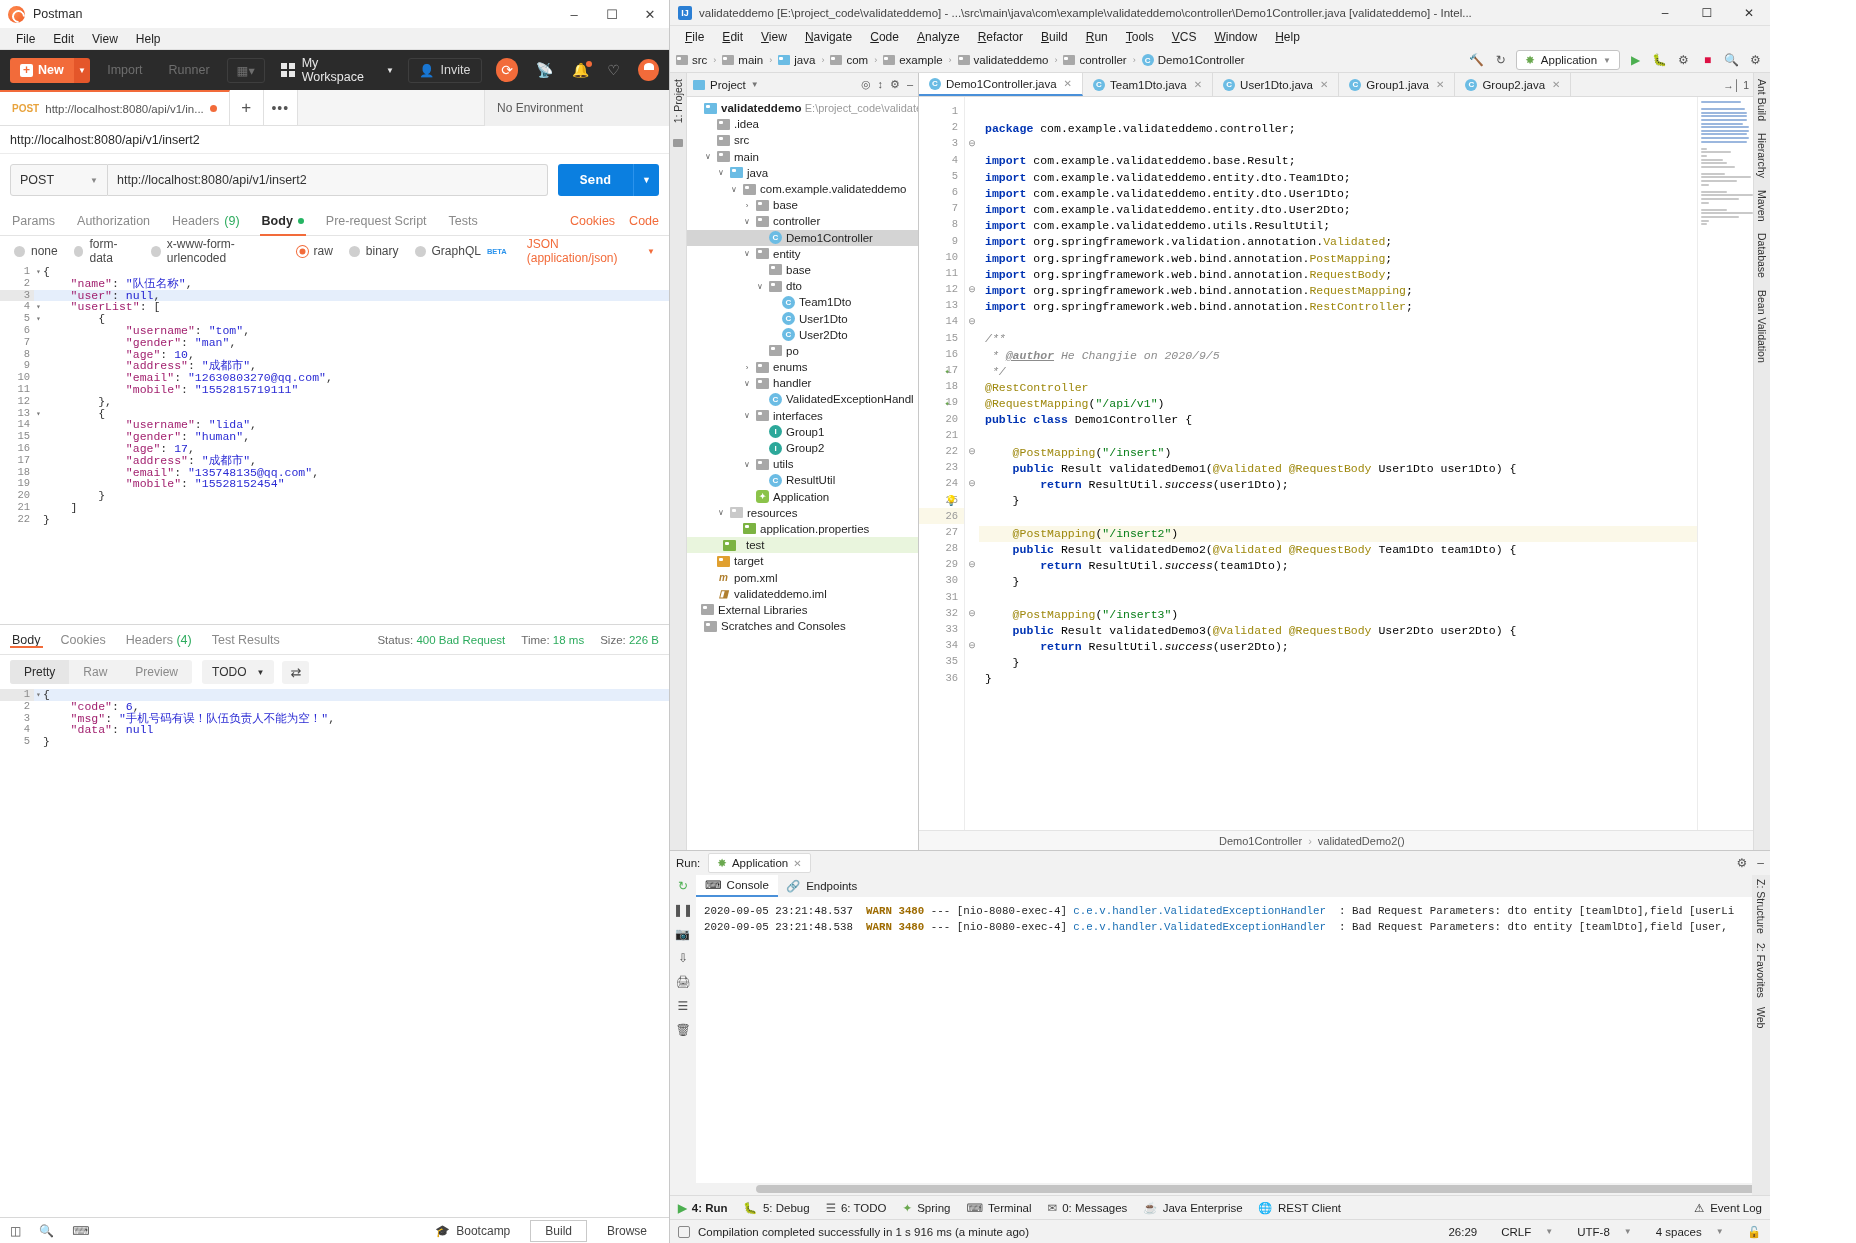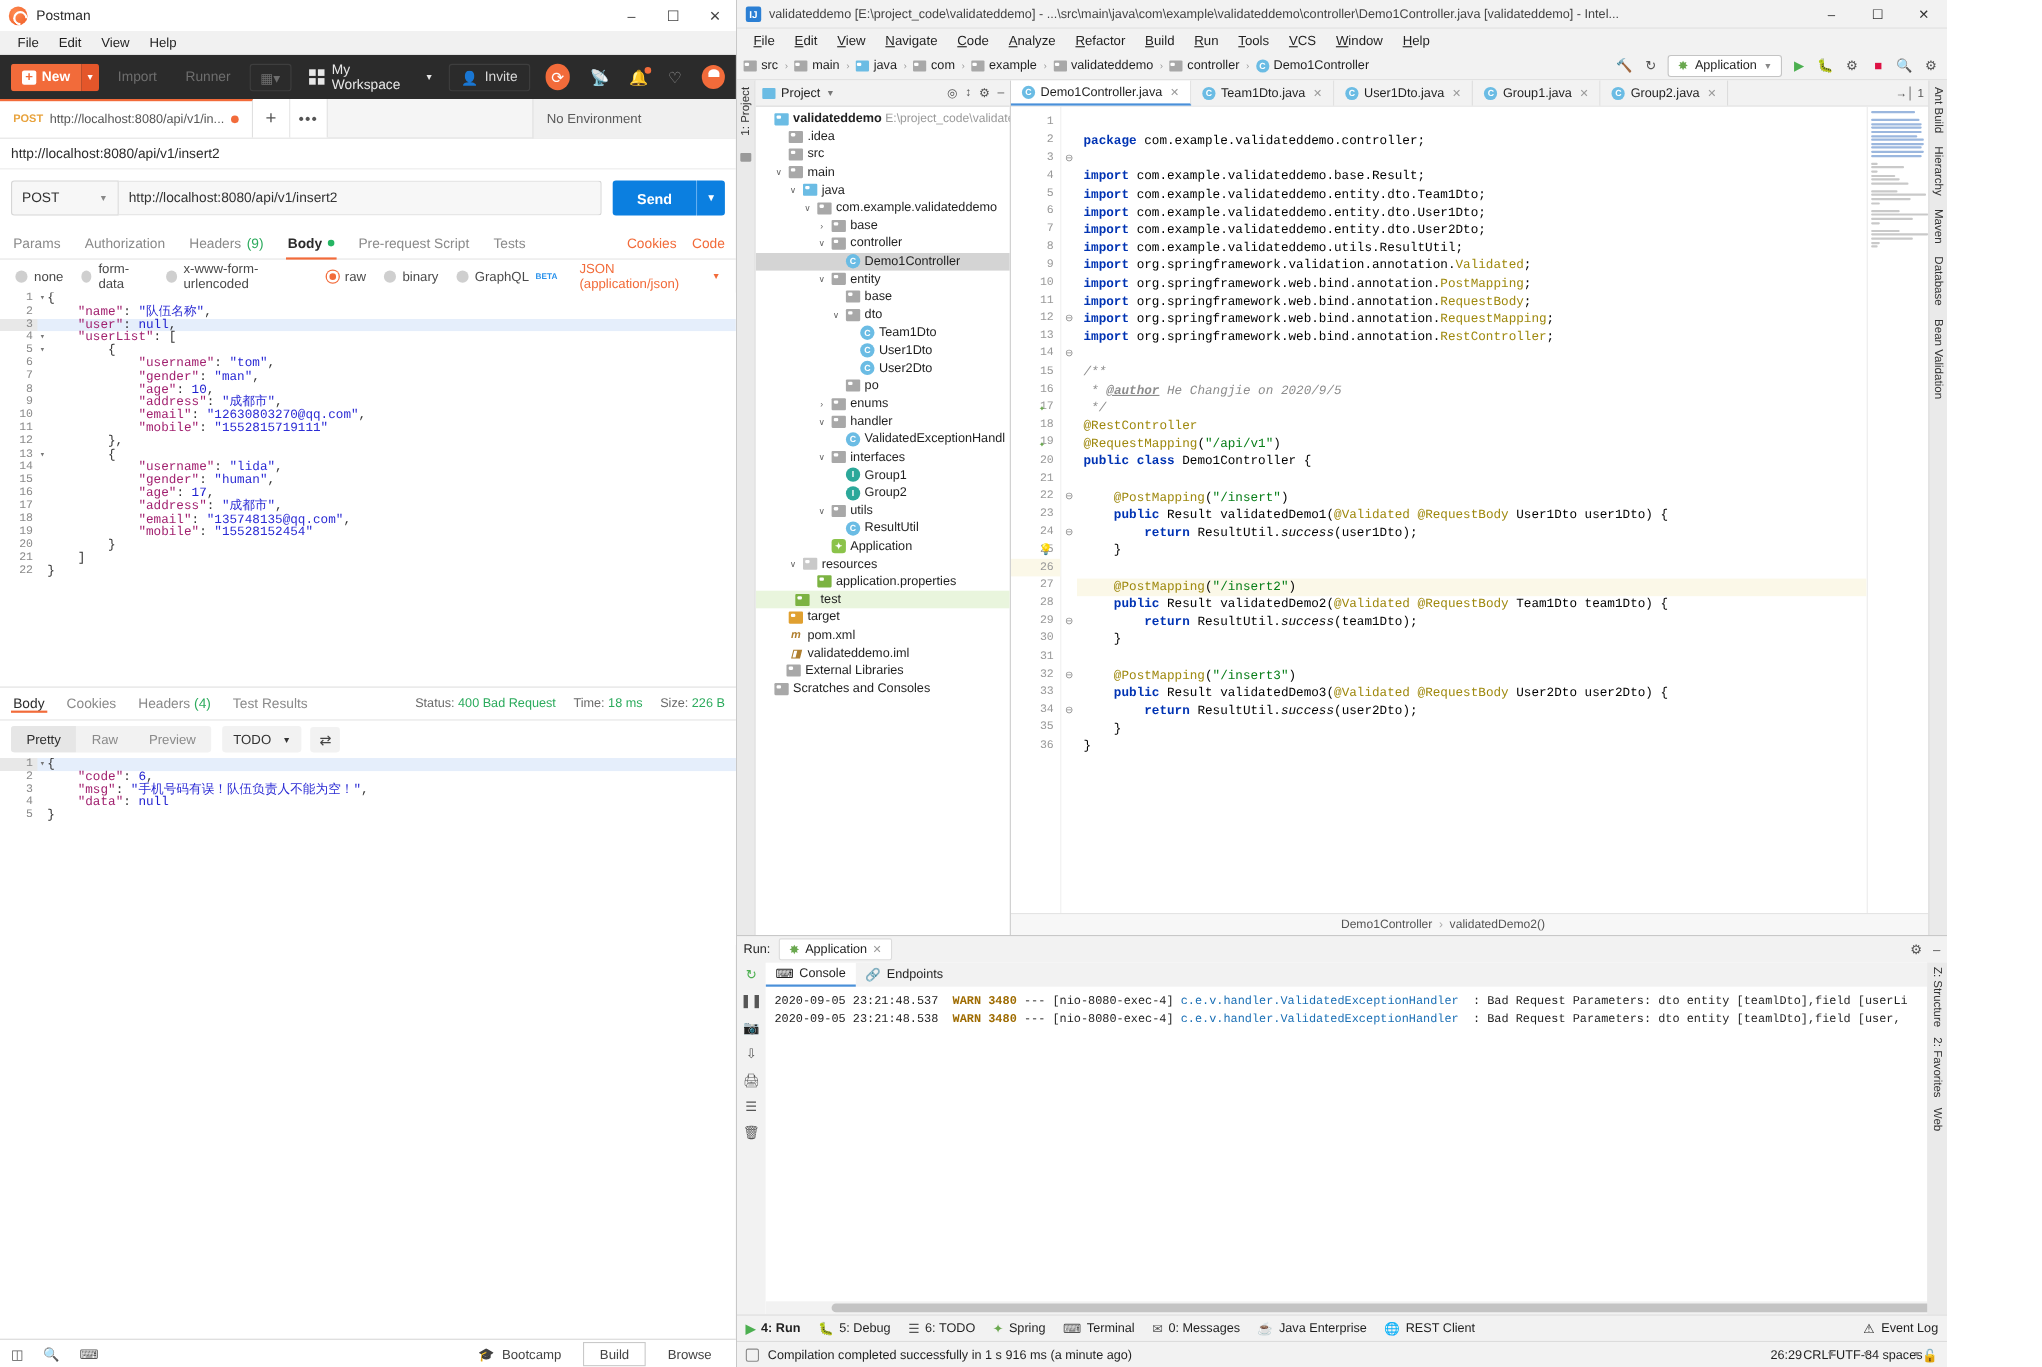--- a/index.html
+++ b/index.html
@@ -81,21 +81,21 @@
      font-size:12.5px; color:#2b2b2b; border-bottom:1px solid #ececec; flex:none;}
   .pm-urlrow { display:flex; align-items:center; padding:10px; gap:0; flex:none; }
   .pm-method { width:98px;height:32px;border:1px solid #d6d6d6;background:#f7f7f7;
      border-radius:3px 0 0 3px; display:flex; align-items:center; justify-content:space-between;
      padding:0 9px; font-size:12.5px; color:#333;}
   .pm-urlbox { flex:1; height:32px; border:1px solid #d6d6d6; border-left:none;
      background:#f7f7f7; display:flex; align-items:center; padding:0 9px;
      font-size:12.5px; color:#333; border-radius:0 3px 3px 0;}
   .pm-send { display:flex; margin-left:10px; }
   .pm-send-main { background:#0b7fe0; color:#fff; height:32px; padding:0 22px;
-     display:flex;align-items:center;font-size:13px;font-weight:bold;border-radius:3px 0 0 3px;}
+     display:flex;align-items:center;font-size:13px;font-weight:bold;border-radius:3px 0 0 3px;font-family:Liberation Mono, monospace;}
   .pm-send-arrow { background:#0b7fe0; color:#fff; height:32px; width:26px;
      display:flex;align-items:center;justify-content:center;border-left:1px solid #2b93ec;
      font-size:9px;border-radius:0 3px 3px 0;}
   .pm-reqtabs { height:30px; display:flex; align-items:center; gap:22px; padding:0 12px;
      border-bottom:1px solid #e4e4e4; font-size:12.5px; color:#8a8a8a; flex:none; position:relative;}
   .pm-reqtab { position:relative; height:30px; display:flex; align-items:center; gap:5px;}
   .pm-reqtab.active { color:#2b2b2b; font-weight:bold; }
   .pm-reqtab.active::after{content:"";position:absolute;left:-2px;right:-2px;bottom:0;height:2px;background:#f26b3a;}
   .pm-count { color:#2cab5d; }
   .pm-greendot{width:6px;height:6px;border-radius:50%;background:#25b563;display:inline-block;}
@@ -267,21 +267,21 @@
   .ij-conscroll{height:12px;background:#f2f2f2;position:relative;flex:none;}
   .ij-conscroll i{position:absolute;left:60px;top:2px;height:8px;width:1210px;background:#c4c4c4;border-radius:4px;}
 
   .ij-bottombar{height:24px;background:#f2f2f2;border-top:1px solid #dcdcdc;display:flex;
      align-items:center;gap:16px;padding:0 8px;font-size:11.5px;color:#1f1f1f;flex:none;position:relative;}
   .bb{display:flex;align-items:center;gap:5px;}
   .bb.active{font-weight:bold;}
   .ij-bottombar-right{position:absolute;right:8px;display:flex;align-items:center;gap:6px;}
   .ij-statusbar{height:24px;background:#f2f2f2;border-top:1px solid #dcdcdc;display:flex;
      align-items:center;gap:8px;padding:0 8px;font-size:11.5px;color:#1f1f1f;flex:none;position:relative;}
-  .ij-statusbar-right{position:absolute;right:8px;display:flex;align-items:center;gap:1px;color:#1f1f1f;}
+  .ij-statusbar-right{position:absolute;right:8px;display:flex;align-items:center;gap:24px;color:#1f1f1f;}
   .sq{width:12px;height:12px;border:1px solid #888;display:inline-block;border-radius:2px;}
 </style>
 </head>
 <body>
 
 <div id="postman">
 
   <div class="pm-titlebar">
     <span class="pm-logo"></span>
     <span class="pm-title">Postman</span>
@@ -726,21 +726,21 @@
           <div class="tr" style="padding-left: 16px;">
             <span class="arw none">›</span>
             <span class="ii">m</span>
             <span>pom.xml</span>
           </div>
           <div class="tr" style="padding-left: 16px;">
             <span class="arw none">›</span>
             <span class="ii">◨</span>
             <span>validateddemo.iml</span>
           </div>
-          <div class="tr" style="padding-left: 14px;">
+          <div class="tr" style="padding-left: 0;">
             <span class="arw none">›</span>
             <span class="fi grey"></span>
             <span>External Libraries</span>
           </div>
           <div class="tr" style="padding-left: 3px;">
             <span class="arw none">›</span>
             <span class="fi grey"></span>
             <span>Scratches and Consoles</span>
           </div>
         </div>

